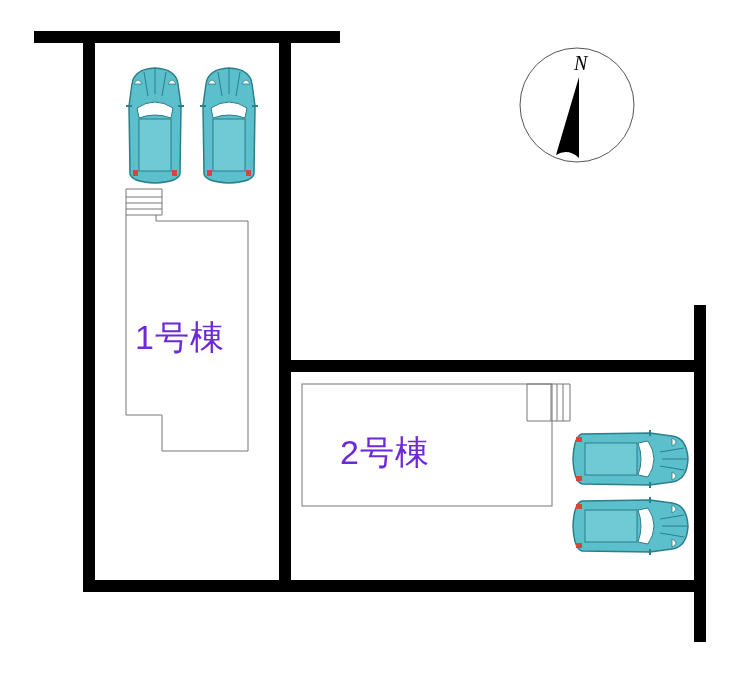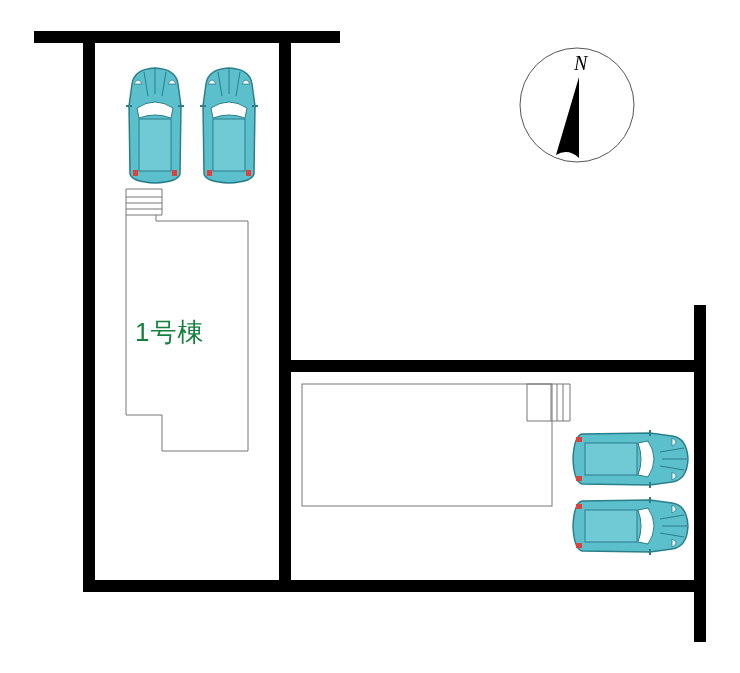--- a/index.html
+++ b/index.html
@@ -1,18 +1,18 @@
 <!DOCTYPE html>
 <html><head>
 <meta charset="utf-8">
 <style>
   html,body{margin:0;padding:0;background:#fff;}
   #stage{position:relative;width:740px;height:673px;overflow:hidden;background:#fff;font-family:"Liberation Sans","DejaVu Sans",sans-serif;}
   .wall{position:absolute;background:#000;}
-  .label{position:absolute;font-size:26px;color:#15803d;white-space:nowrap;letter-spacing:1px;}
+  .label{position:absolute;font-size:34px;color:#6d28d9;white-space:nowrap;letter-spacing:1px;}
   .car{position:absolute;}
 </style>
 </head>
 <body>
 
 <div id="stage">
 
   <div class="wall" style="left:34px;top:31px;width:306px;height:12px;"></div>
   <div class="wall" style="left:83px;top:31px;width:12px;height:560px;"></div>
   <div class="wall" style="left:279px;top:31px;width:12px;height:560px;"></div>
@@ -29,20 +29,21 @@
   </svg>
   <div class="label" style="left:135px;top:315px;">1号棟</div>
 
   <svg style="position:absolute;left:298px;top:380px;" width="280" height="130" viewBox="0 0 280 130">
     <rect x="4" y="4" width="250" height="122" fill="none" stroke="#777" stroke-width="1"></rect>
     <polyline points="229,4 272,4 272,41 229,41 229,4" fill="none" stroke="#777" stroke-width="1"></polyline>
     <line x1="253" y1="4" x2="253" y2="41" stroke="#777" stroke-width="1"></line>
     <line x1="259" y1="4" x2="259" y2="41" stroke="#777" stroke-width="1"></line>
     <line x1="265" y1="4" x2="265" y2="41" stroke="#777" stroke-width="1"></line>
   </svg>
+  <div class="label" style="left:340px;top:430px;">2号棟</div>
 
   <svg style="position:absolute;left:518px;top:45px;" width="120" height="118" viewBox="0 0 120 118">
     <circle cx="59" cy="60" r="57" fill="#fff" stroke="#555" stroke-width="1"></circle>
     <path d="M61,32 L61,113 Q50,103 38,110 Z" fill="#000"></path>
     <text x="56" y="25" font-family="Liberation Serif, DejaVu Serif, serif" font-style="italic" font-size="20" fill="#000">N</text>
   </svg>
 
   <svg class="car" style="left:124px;top:66px;" width="62" height="120" viewBox="0 0 62 120">
     <path d="M8,18 Q10,3 31,2 Q52,3 54,18 L57,40 L56,108 Q54,116 31,117 Q8,116 6,108 L5,40 Z" fill="#5bbfcc" stroke="#2a7f8a" stroke-width="1.5"></path>
     <path d="M13,42 Q31,30 49,42 L47,52 Q31,46 15,52 Z" fill="#fff" stroke="#2a7f8a" stroke-width="1"></path>

